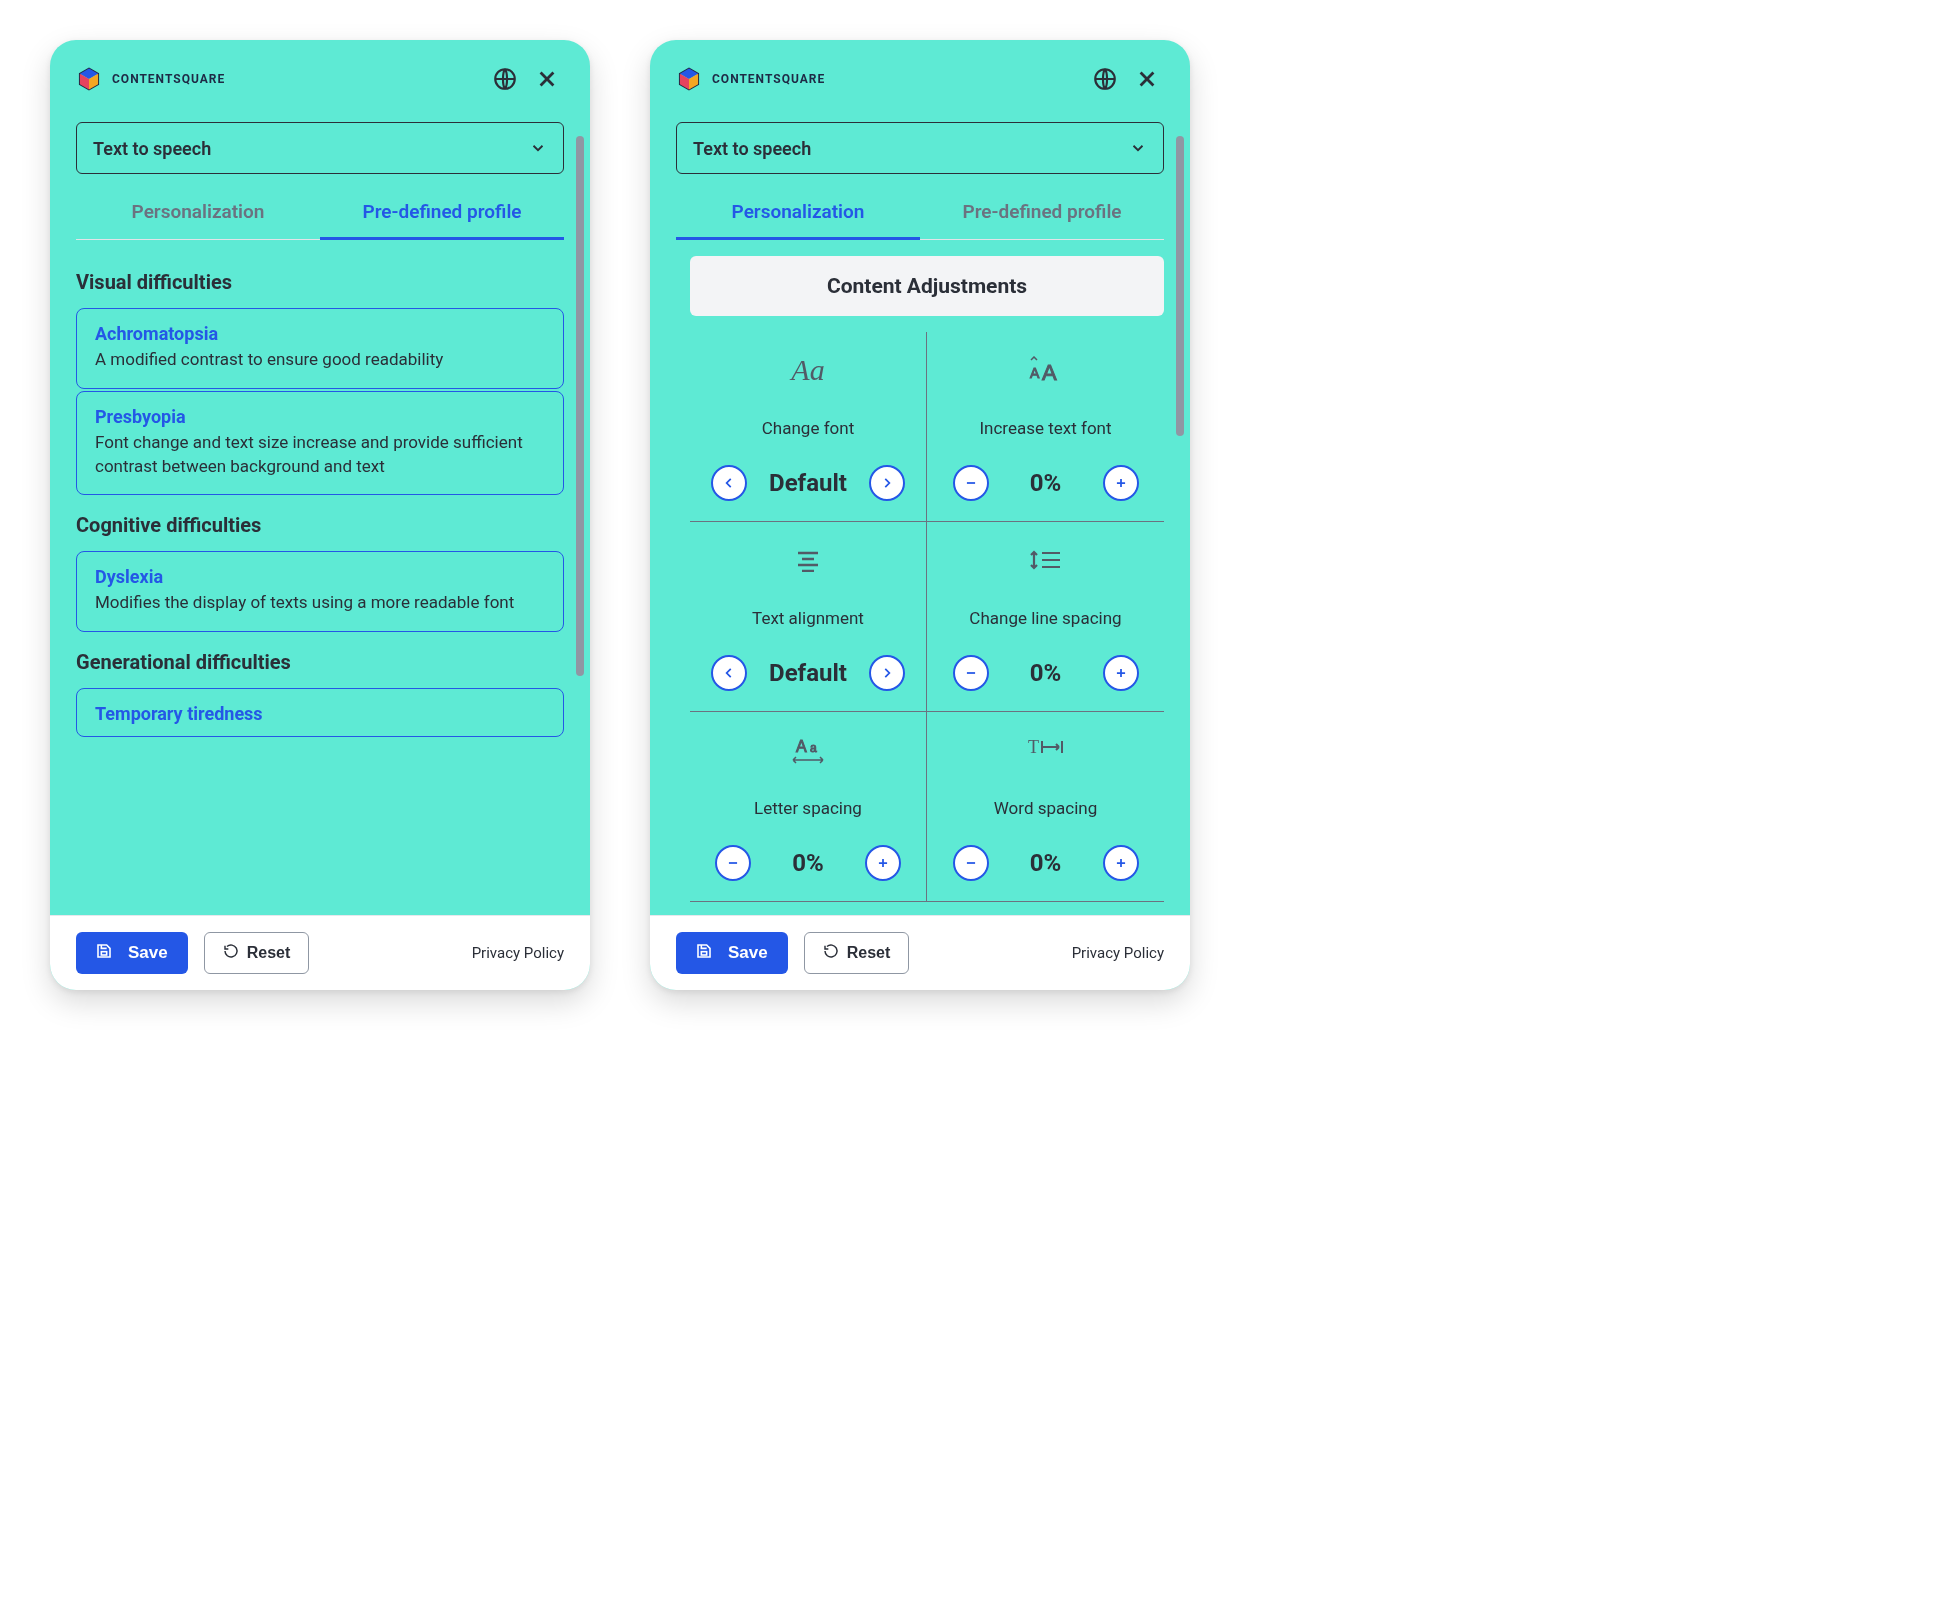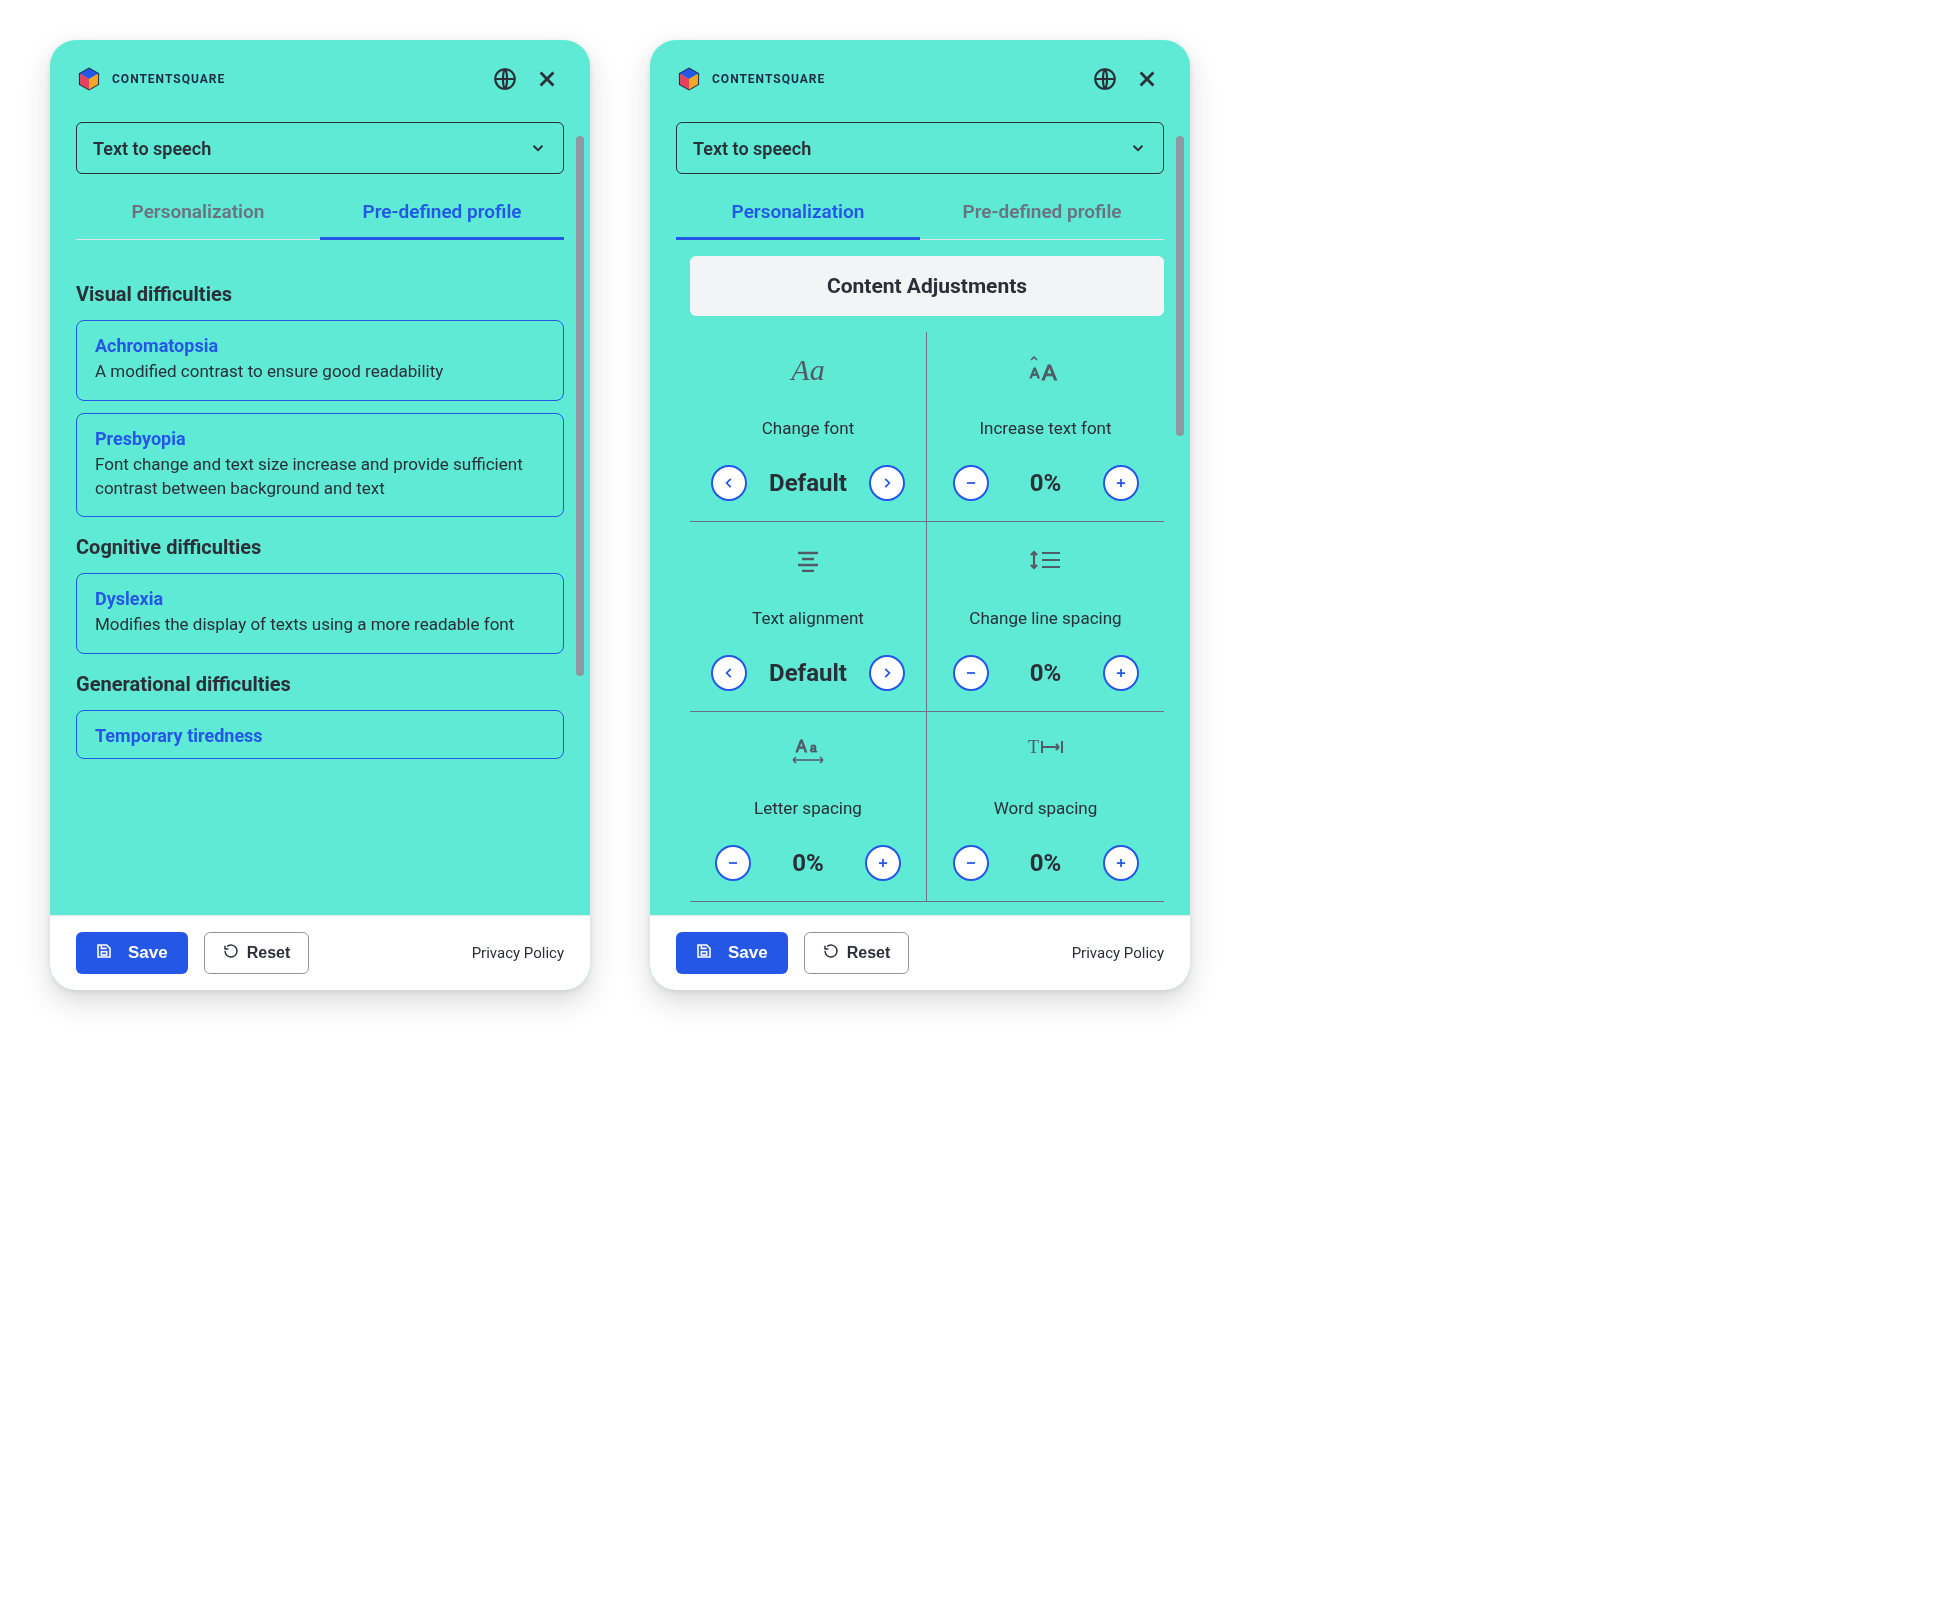--- a/index.html
+++ b/index.html
@@ -124,26 +124,26 @@
     border-radius: 6px;
     pointer-events: none;
   }
   
   .section-h {
     font-size: 20px;
     font-weight: 700;
     color: #2b2f38;
     margin: 18px 0 14px 0;
   }
-  .section-h.first { margin-top: 22px; }
+  .section-h.first { margin-top: 10px; }
   .profile-card {
     border: 1.5px solid #2457e6;
     border-radius: 8px;
     padding: 14px 18px 16px 18px;
-    margin-bottom: 12px;
+    margin-bottom: 2px;
     cursor: pointer;
   }
   .profile-card .title {
     color: #2457e6;
     font-weight: 700;
     font-size: 18px;
     margin-bottom: 4px;
   }
   .profile-card .desc {
     color: #2b2f38;

